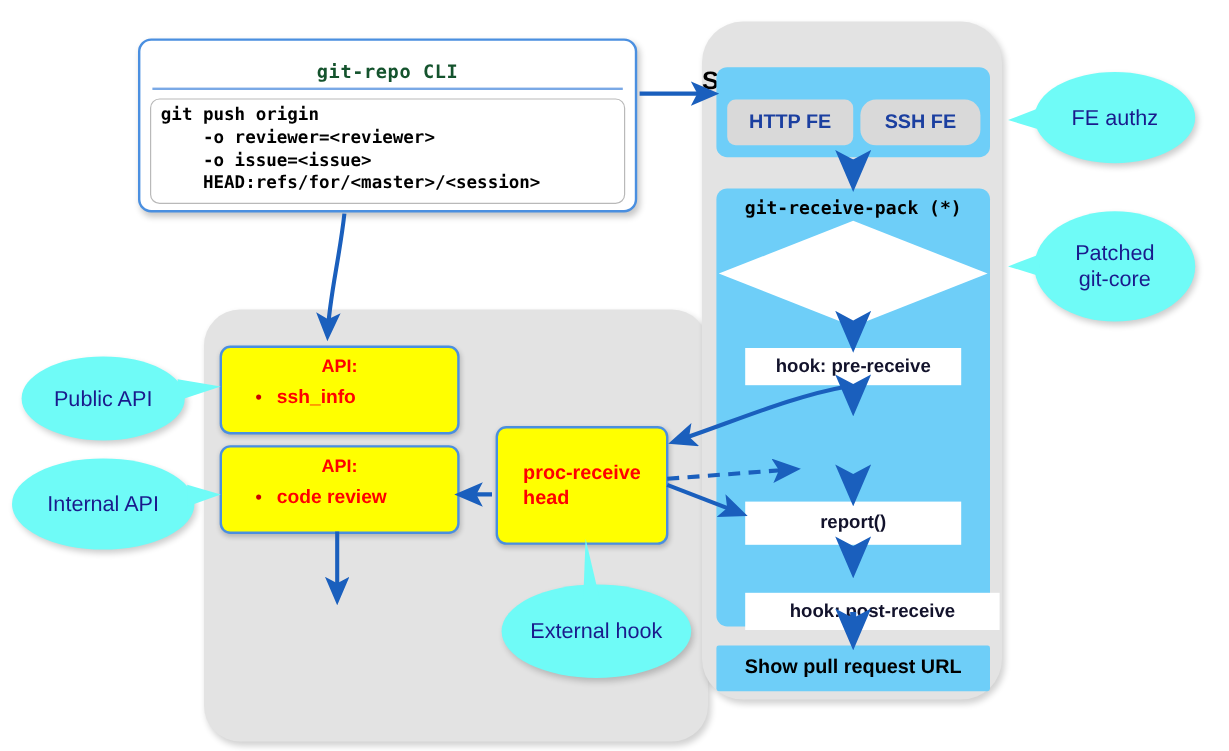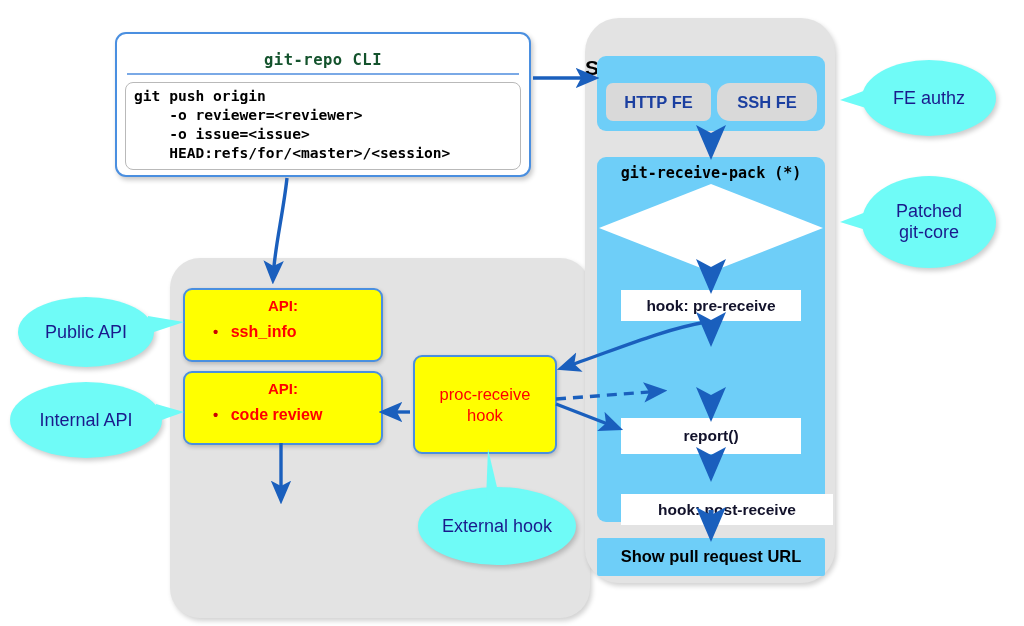--- a/index.html
+++ b/index.html
@@ -40,22 +40,22 @@
   .server-title{font-weight:bold;font-size:21px;color:#000;text-align:left;margin-top:32px;}
 
   
   .yellow-box{background:#ffff00;border:2px solid #4a8fe0;border-radius:9px;
               box-shadow:1px 2px 4px rgba(0,0,0,.20);position:absolute;}
   .api-title{color:#ff0000;font-weight:bold;font-size:15px;text-align:center;
              margin-top:7px;}
   .api-item{color:#ff0000;font-weight:bold;font-size:16px;
             margin-top:9px;padding-left:28px;}
   .api-item .bul{color:#cc0000;font-size:15px;}
-  .hook-label{color:#ff0000;font-weight:normal;font-size:16.5px;
-              text-align:center;line-height:1.25;
+  .hook-label{color:#ff0000;font-weight:bold;font-size:16.5px;
+              text-align:left;line-height:1.25;
               height:100%;display:flex;align-items:center;justify-content:center;}
 
   
   .ref-box{background:#7fd3f7;display:flex;flex-direction:column;
            align-items:center;justify-content:center;line-height:1.2;}
   .ref-l1{font-weight:bold;font-size:15px;color:#000;}
   .ref-l2{font-family:"DejaVu Sans Mono", monospace;font-weight:bold;
           font-size:14.5px;color:#000;}
 
   
@@ -122,21 +122,21 @@
     <div class="api-item">
       <span class="bul">•</span>
       <span style="margin-left:8px;">code review</span>
     </div>
   </div>
 
   <div class="yellow-box" style="left:413px;top:355px;width:140px;height:95px;">
     <div class="hook-label">
       <span>
         <span>proc-receive</span><br>
-        <span>hook</span>
+        <span>head</span>
       </span>
     </div>
   </div>
 
 
   <div class="callout" style="left:862px;top:60px;width:134px;height:76px;">FE authz</div>
 
   <div class="callout" style="left:862px;top:176px;width:134px;height:92px;">
     <span>
       <span>Patched</span><br>

